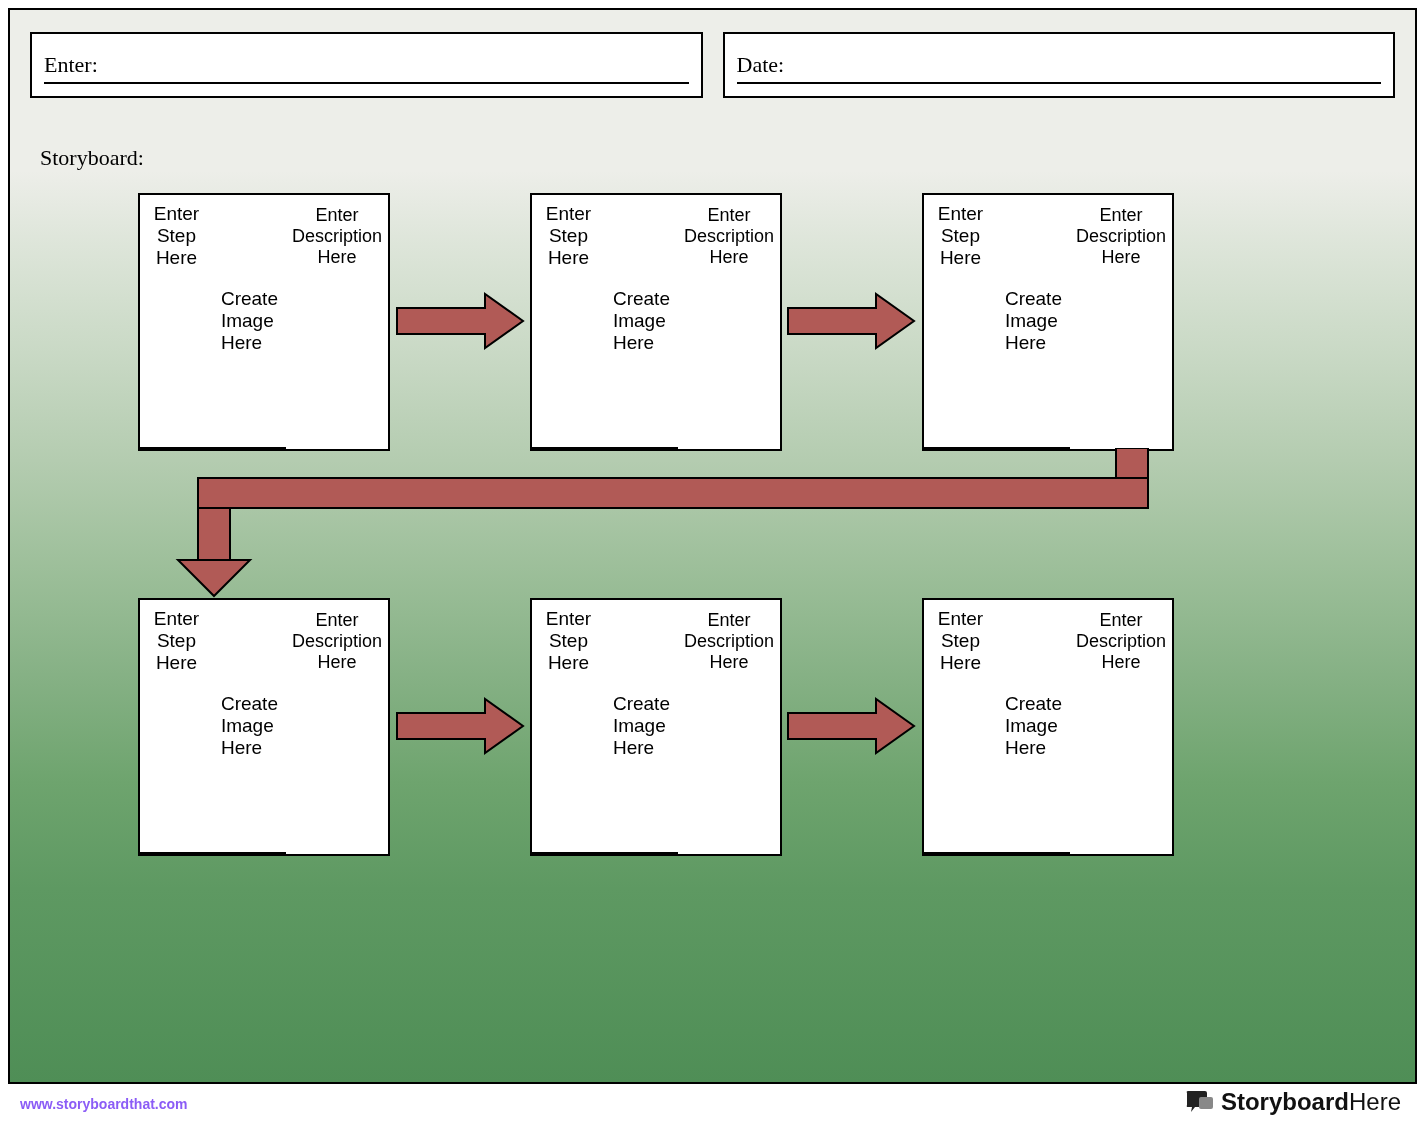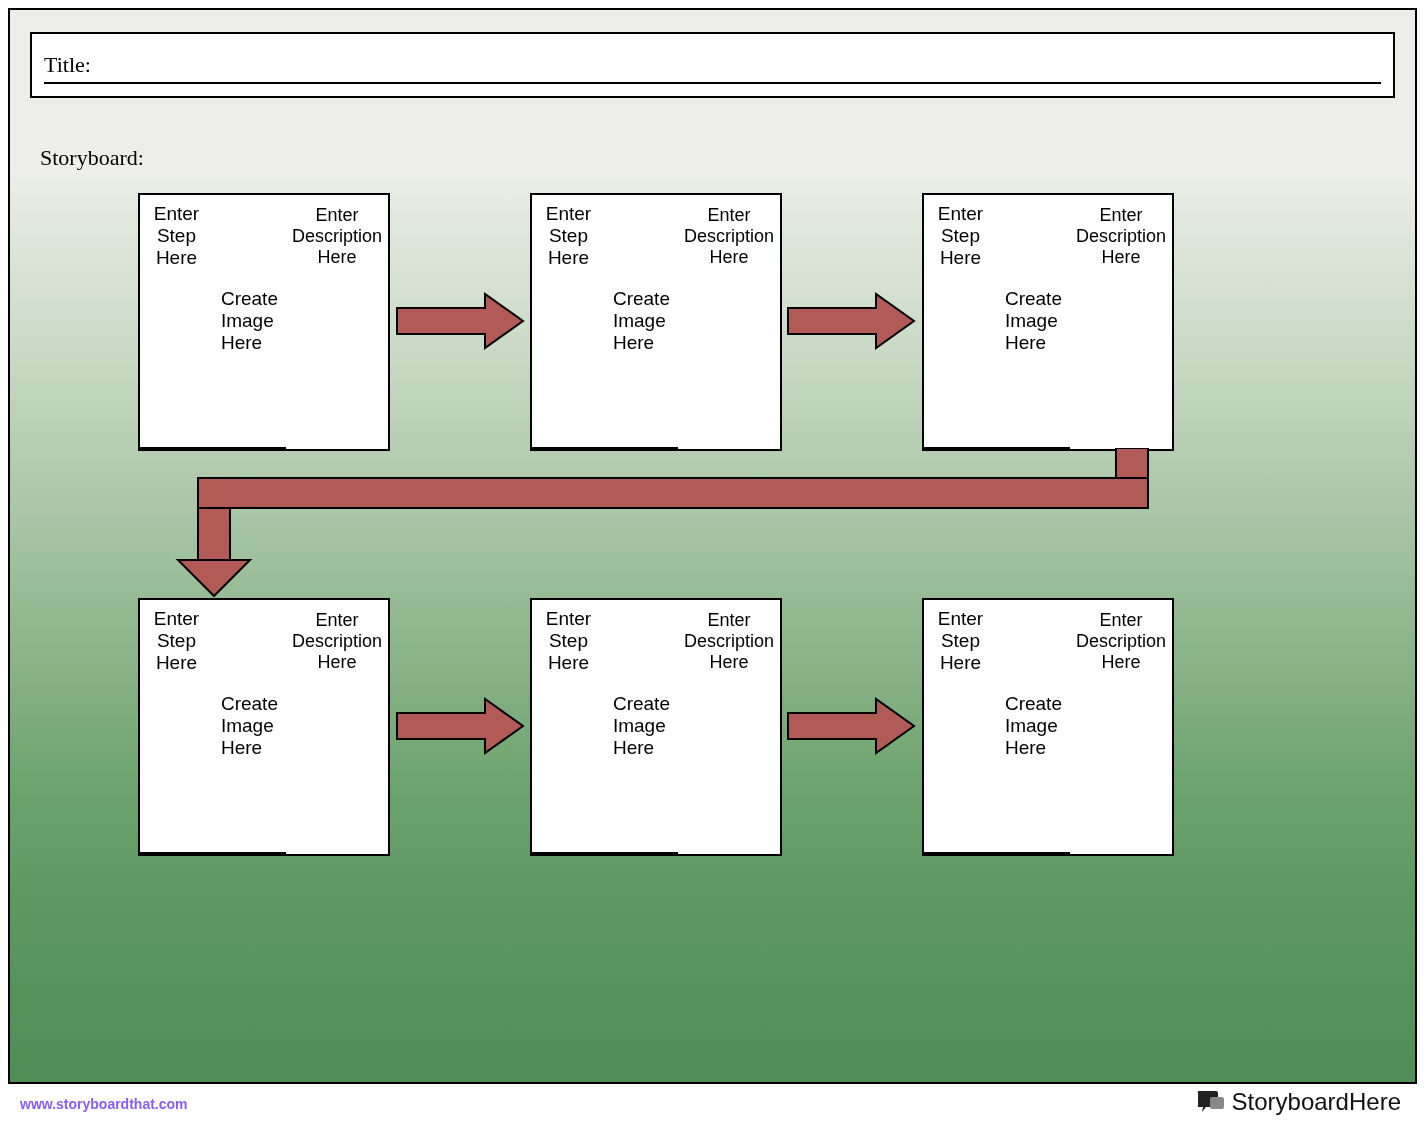--- a/index.html
+++ b/index.html
@@ -146,32 +146,36 @@
     align-items: center;
     gap: 6px;
     font-family: Arial, sans-serif;
     color: #111;
   }
   .footer-logo .sb-icon {
     width: 30px; height: 26px;
     position: relative;
   }
   .footer-logo .sb-icon svg { width:100%; height:100%; display:block; }
-  .footer-logo .sb-text .b { font-weight: 400; }
+  .footer-logo .sb-text .b { font-weight: 700; }
   .footer-logo .sb-text { font-size: 24px; }
 </style>
 </head>
 <body>
 
 <div class="page-wrap">
   <div class="canvas">
 
     <div class="header-row">
       <div class="header-box name-box">
-        <span class="header-label">Title:</span>
+        <span class="header-label">Enter:</span>
+        <span class="underline"></span>
+      </div>
+      <div class="header-box date-box">
+        <span class="header-label">Date:</span>
         <span class="underline"></span>
       </div>
     </div>
 
     <div class="directions">Storyboard:</div>
 
     <div class="step-card card-1">
       <div class="step-title">Enter Step Here</div>
       <div class="step-image">Create Image Here</div>
       <div class="step-desc">Enter Description Here</div>

